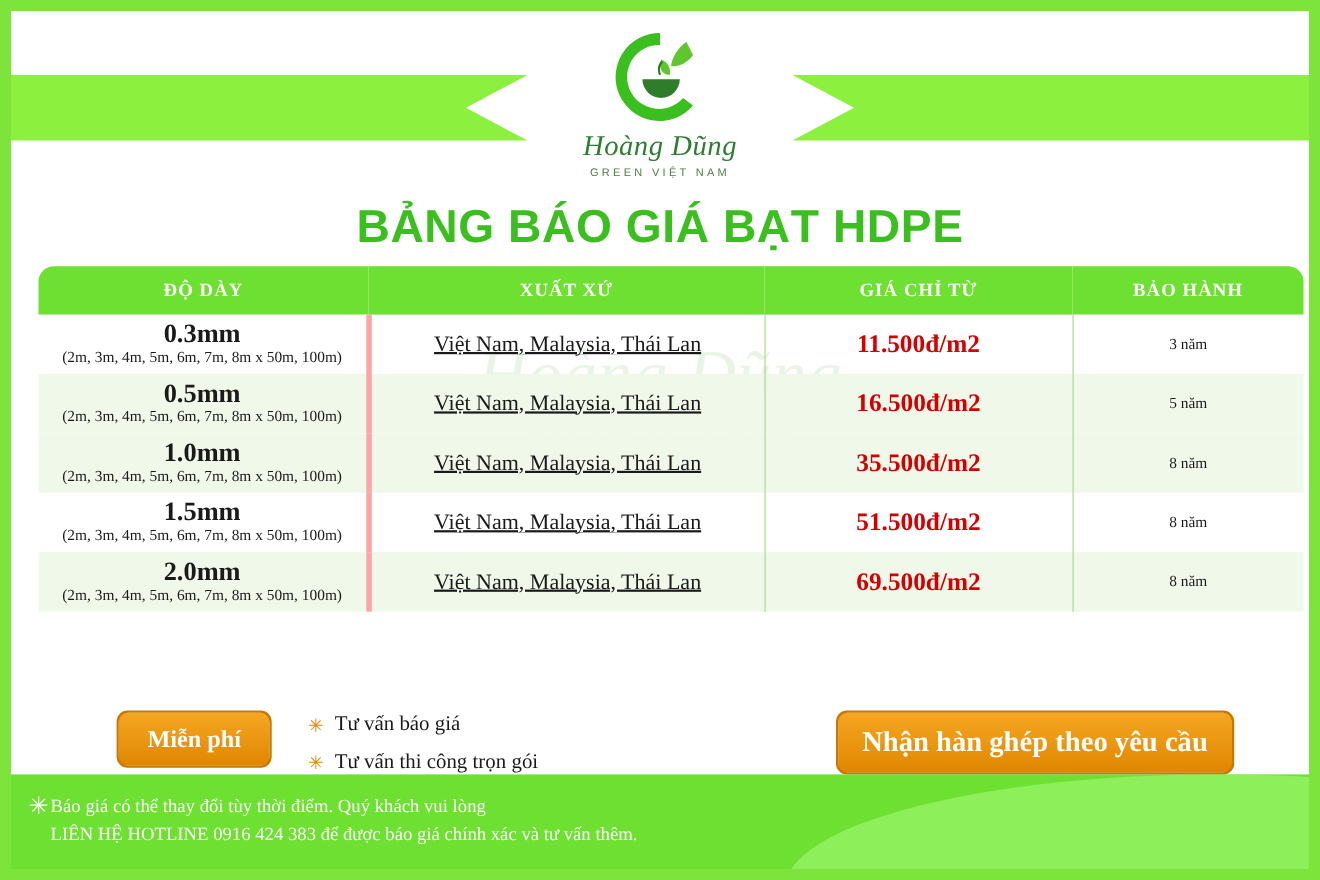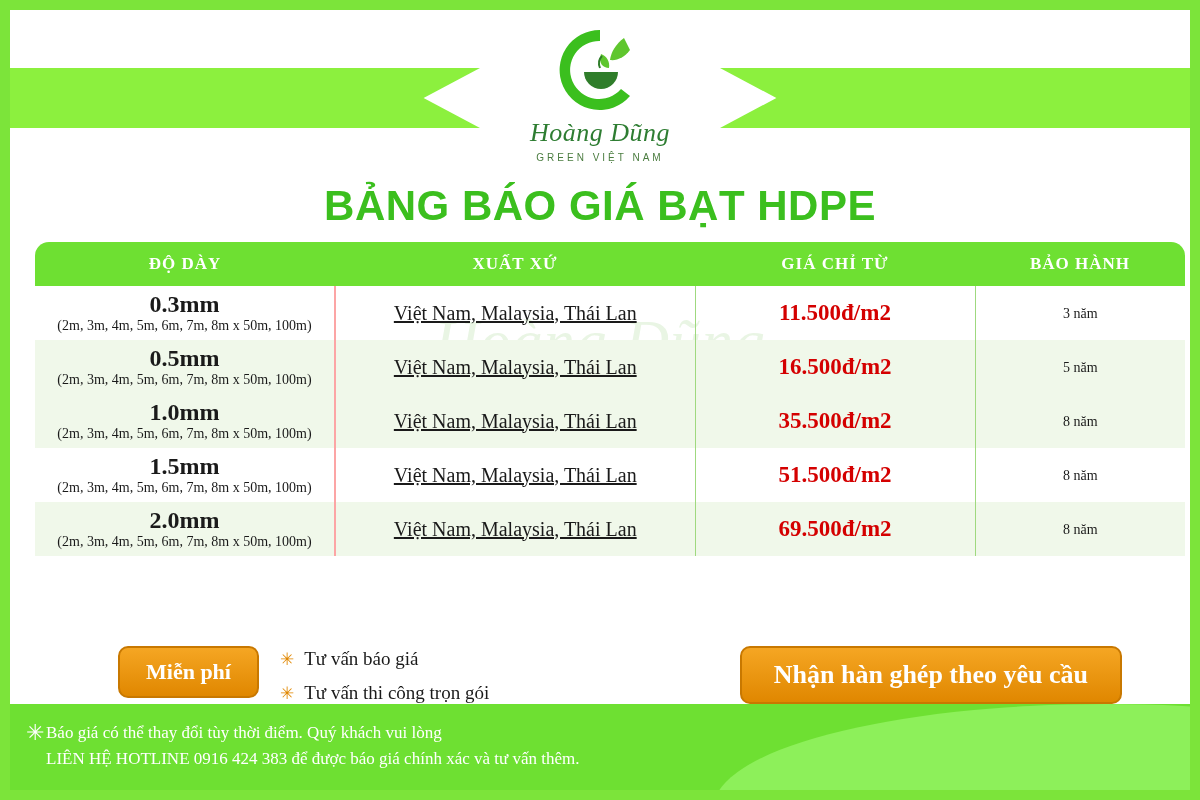--- a/index.html
+++ b/index.html
@@ -153,21 +153,21 @@
   col.c3 { width: 280px; }
   col.c4 { width: 210px; }
 
   table.price tbody td {
     height: 52px;
     text-align: center;
     vertical-align: middle;
     font-family: "Liberation Serif", serif;
   }
   tbody tr.alt td { background: #f0f8ea; margin-left: 36px; }
-  tbody tr td.cell-thick { border-right: 2px solid #fca5a5; }
+  tbody tr td.cell-thick { border-right: 5px solid #fca5a5; }
   tbody tr td.cell-origin { border-right: 1px solid #9fd97f; }
   tbody tr td.cell-price { border-right: 1px solid #9fd97f; }
 
   .thick-main {
     font-size: 24px;
     font-weight: bold;
     color: #1a1a1a;
     line-height: 1.05;
   }
   .thick-sizes {
@@ -195,21 +195,21 @@
   .promo-row {
     position: absolute;
     top: 628px;
     left: 0;
     width: 100%;
     height: 72px;
     z-index: 3;
   }
   .pill-free {
     position: absolute;
-    left: 108px;
+    left: 96px;
     top: 8px;
     padding: 11px 26px;
     background: linear-gradient(180deg, #f5a623 0%, #e08700 100%);
     color: #ffffff;
     font-family: "Liberation Serif", serif;
     font-weight: bold;
     font-size: 22px;
     border-radius: 10px;
     border: 2px solid #c87800;
   }
@@ -228,21 +228,21 @@
   }
   .bullet-star {
     color: #e08700;
     font-size: 17px;
     margin-right: 10px;
   }
   .pill-custom {
     position: absolute;
     right: 68px;
     top: 8px;
-    padding: 12px 32px;
+    padding: 12px 22px;
     background: linear-gradient(180deg, #f5a623 0%, #e08700 100%);
     color: #ffffff;
     font-family: "Liberation Serif", serif;
     font-weight: bold;
     font-size: 26px;
     border-radius: 10px;
     border: 2px solid #c87800;
   }
 
   

